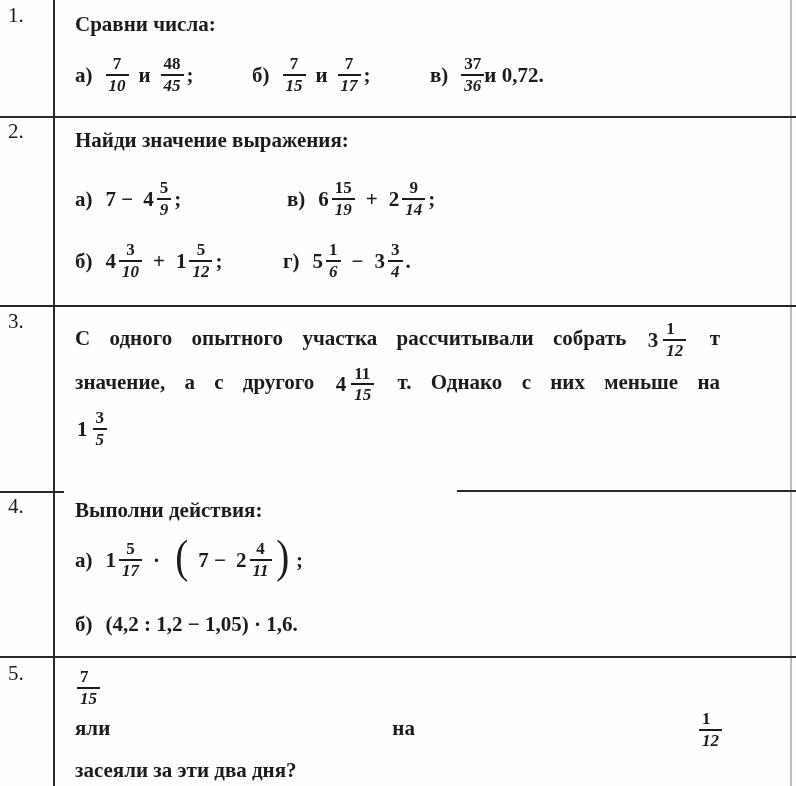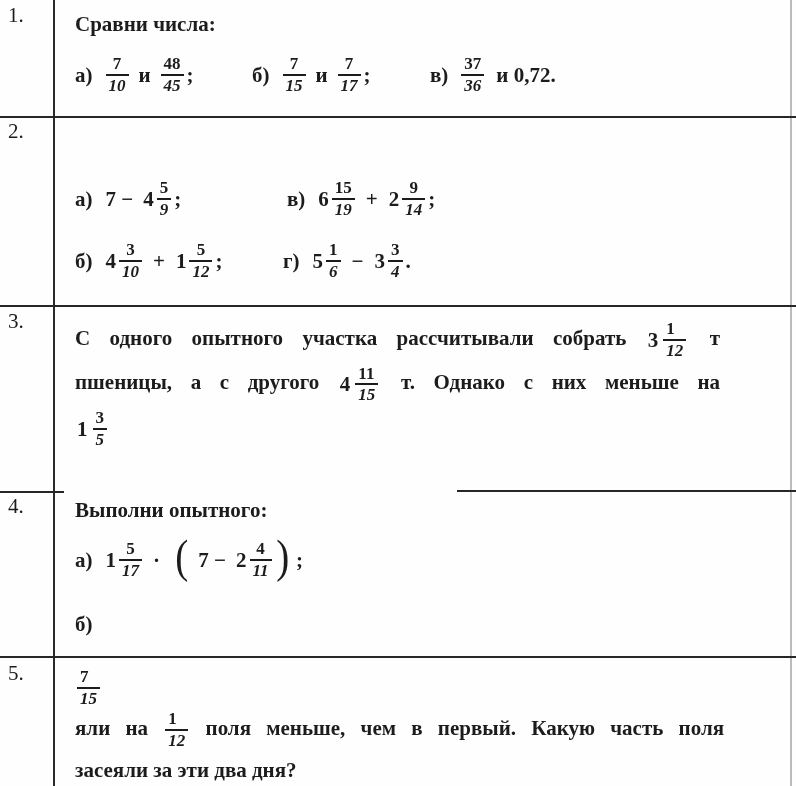--- a/index.html
+++ b/index.html
@@ -19,21 +19,21 @@
   
   .pnum { position: absolute; left: 8px; font-size: 21px; font-weight: 400; line-height: 1; }
   
   .title  { position: absolute; font-size: 21px; font-weight: 700; line-height: 1.05; white-space: nowrap; }
   .exline { position: absolute; display: flex; align-items: center; font-size: 21px; font-weight: 700; white-space: nowrap; }
   .lbl { margin-right: 13px; }
   .pre { margin-right: 10px; }
   .mid { margin: 0 10px; }
   .op  { margin: 0 11px; }
   .end { margin-left: 3px; }
-  .endsp { margin-left: 12px; }
+  .endsp { margin-left: 0; }
   
   .frac { display: inline-flex; flex-direction: column; text-align: center; font-size: 17px; line-height: 1.05; font-weight: 700; vertical-align: middle; }
   .fnum { display: block; padding: 0 3px 1px; border-bottom: 2px solid #1c1c1c; }
   .fden { display: block; padding: 1px 3px 0; font-style: italic; }
   .mixed { display: inline-flex; align-items: center; vertical-align: middle; }
   .whole { margin-right: 3px; }
   .paren { font-size: 46px; font-weight: 400; line-height: 1; margin: 0 3px; position: relative; top: -3px; transform: scaleX(0.85); }
   
   .para { position: absolute; font-size: 21px; font-weight: 700; }
   .pline { text-align: justify; }
@@ -93,20 +93,21 @@
 
   <div class="exline" style="left:430px;top:50px;height:50px">
     <span class="lbl">в)</span>
     <span class="frac">
       <span class="fnum">37</span>
       <span class="fden">36</span>
     </span>
     <span class="endsp">и 0,72.</span>
   </div>
 
+  <div class="title" style="left:75px;top:129px">Найди значение выражения:</div>
 
   <div class="exline" style="left:75px;top:173px;height:52px">
     <span class="lbl">а)</span>
     <span class="pre">7 −</span>
     <span class="mixed">
       <span class="whole">4</span>
       <span class="frac">
         <span class="fnum">5</span>
         <span class="fden">9</span>
       </span>
@@ -180,42 +181,42 @@
       <span class="mixed">
           <span class="whole">3</span>
           <span class="frac">
             <span class="fnum">1</span>
             <span class="fden">12</span>
           </span>
         </span>
       <span>т</span>
     </div>
     <div class="pline just">
-      <span>пшеницы, а с другого</span>
+      <span>значение, а с другого</span>
       <span class="mixed">
           <span class="whole">4</span>
           <span class="frac">
             <span class="fnum">11</span>
             <span class="fden">15</span>
           </span>
         </span>
       <span>т. Однако с них меньше на</span>
     </div>
     <div class="pline just">
       <span class="mixed">
           <span class="whole">1</span>
           <span class="frac">
             <span class="fnum">3</span>
             <span class="fden">5</span>
           </span>
         </span>
     </div>
   </div>
 
-  <div class="title" style="left:75px;top:499px">Выполни опытного:</div>
+  <div class="title" style="left:75px;top:499px">Выполни действия:</div>
 
   <div class="exline" style="left:75px;top:531px;height:58px">
     <span class="lbl">а)</span>
     <span class="mixed">
       <span class="whole">1</span>
       <span class="frac">
         <span class="fnum">5</span>
         <span class="fden">17</span>
       </span>
     </span>
@@ -228,35 +229,35 @@
         <span class="fnum">4</span>
         <span class="fden">11</span>
       </span>
     </span>
     <span class="paren">)</span>
     <span class="end">;</span>
   </div>
 
   <div class="exline" style="left:75px;top:607px;height:34px">
     <span class="lbl">б)</span>
+    <span>(4,2 : 1,2 − 1,05) · 1,6.</span>
   </div>
 
   <div class="para para-5" style="left:75px;top:666px;width:649px">
     <div class="pline just">
       <span class="frac">
           <span class="fnum">7</span>
           <span class="fden">15</span>
         </span>
     </div>
     <div class="pline just">
       <span>яли на</span>
       <span class="frac">
           <span class="fnum">1</span>
           <span class="fden">12</span>
         </span>
-      <span>поля меньше, чем в первый. Какую часть поля</span>
     </div>
     <div class="pline">
       <span>засеяли за эти два дня?</span>
     </div>
   </div>
 
 </div>
 
 </body></html>

